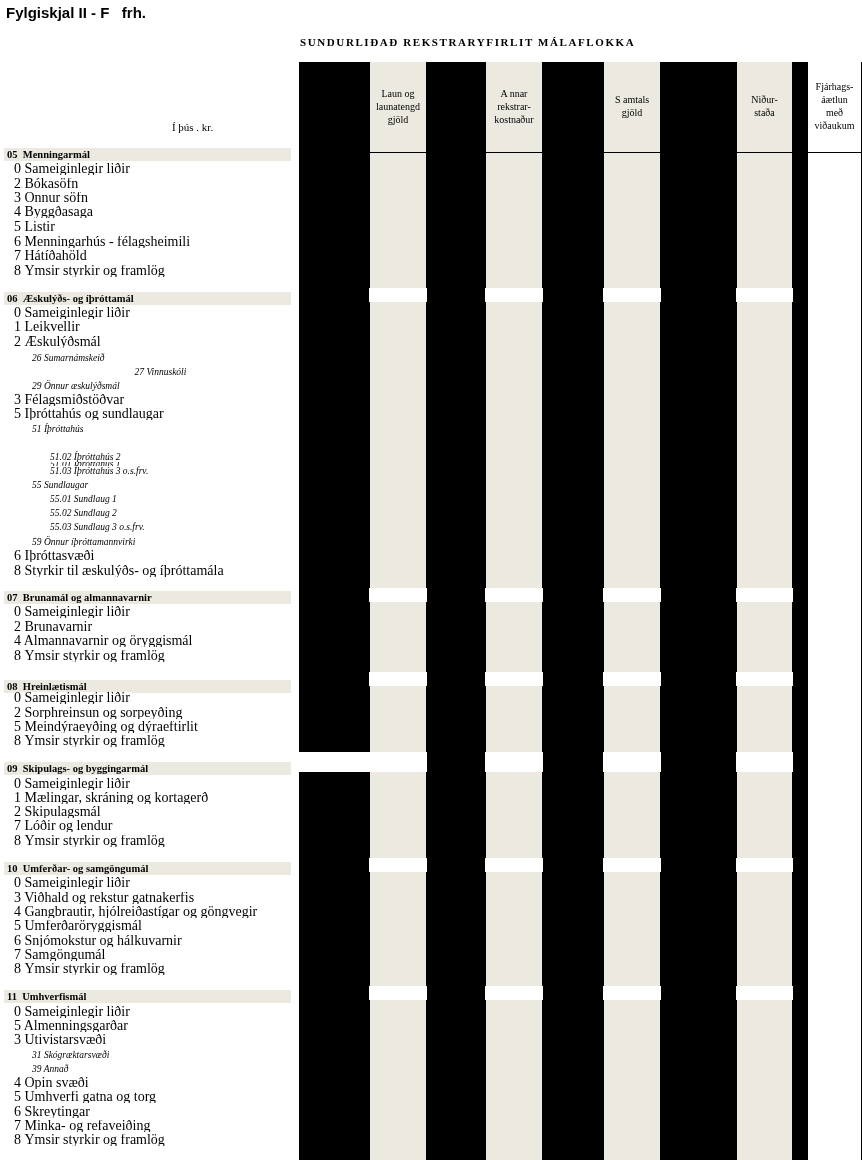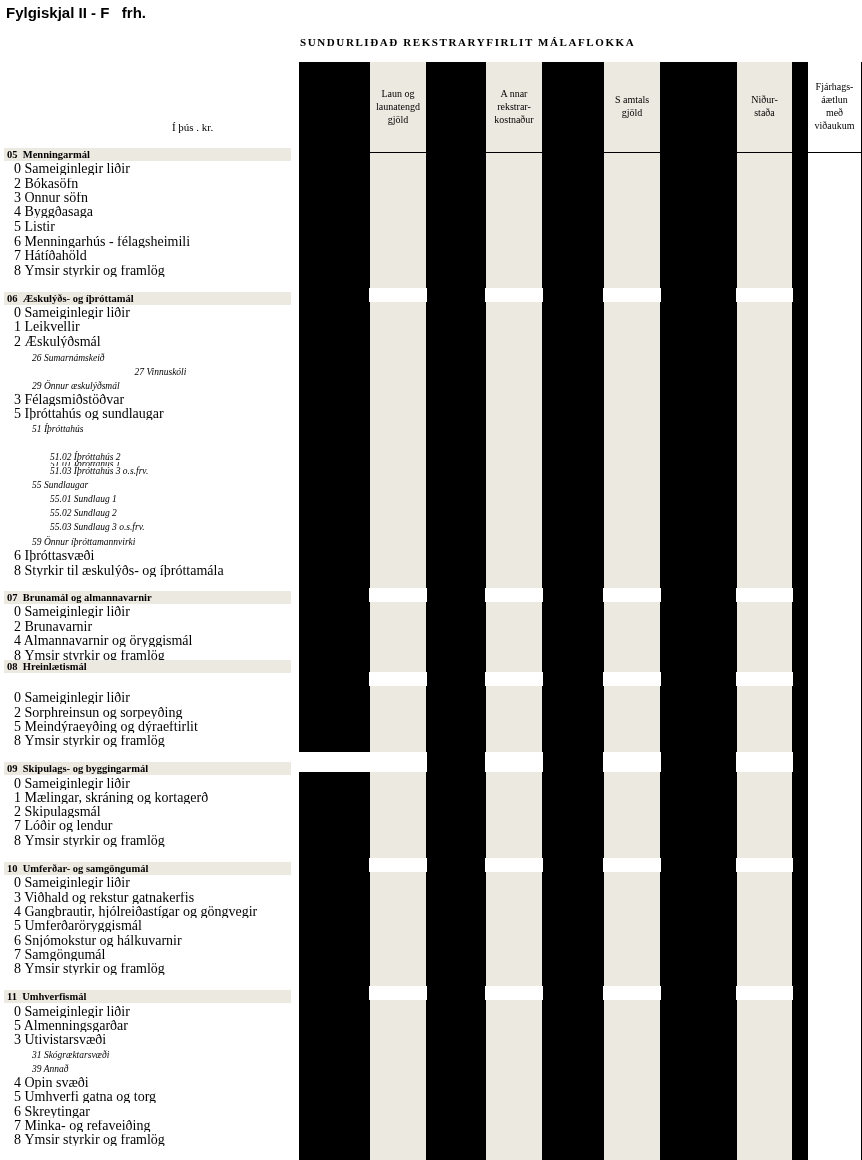--- a/index.html
+++ b/index.html
@@ -245,21 +245,21 @@
     <div class="itm lvl3" style="top: 507px;"><span class="dots"></span><span class="lbl">55.02 Sundlaug 2</span></div>
     <div class="itm lvl3" style="top: 521px;"><span class="dots"></span><span class="lbl">55.03 Sundlaug 3 o.s.frv.</span></div>
     <div class="itm lvl2" style="top: 536px;"><span class="dots"></span><span class="lbl">59 Önnur íþróttamannvirki</span></div>
     <div class="itm" style="top: 550px;"><span class="dots"></span><span class="lbl">6 Íþróttasvæði</span></div>
     <div class="itm" style="top: 565px;"><span class="dots"></span><span class="lbl">8 Styrkir til æskulýðs- og íþróttamála</span></div>
     <div class="grp" style="top: 591px;">07  Brunamál og almannavarnir</div>
     <div class="itm" style="top: 606px;"><span class="dots"></span><span class="lbl">0 Sameiginlegir liðir</span></div>
     <div class="itm" style="top: 621px;"><span class="dots"></span><span class="lbl">2 Brunavarnir</span></div>
     <div class="itm" style="top: 635px;"><span class="dots"></span><span class="lbl">4 Almannavarnir og öryggismál</span></div>
     <div class="itm" style="top: 650px;"><span class="dots"></span><span class="lbl">8 Ýmsir styrkir og framlög</span></div>
-    <div class="grp" style="top: 660px;">08  Hreinlætismál</div>
+    <div class="grp" style="top: 680px;">08  Hreinlætismál</div>
     <div class="itm" style="top: 692px;"><span class="dots"></span><span class="lbl">0 Sameiginlegir liðir</span></div>
     <div class="itm" style="top: 707px;"><span class="dots"></span><span class="lbl">2 Sorphreinsun og sorpeyðing</span></div>
     <div class="itm" style="top: 721px;"><span class="dots"></span><span class="lbl">5 Meindýraeyðing og dýraeftirlit</span></div>
     <div class="itm" style="top: 735px;"><span class="dots"></span><span class="lbl">8 Ýmsir styrkir og framlög</span></div>
     <div class="grp" style="top: 762px;">09  Skipulags- og byggingarmál</div>
     <div class="itm" style="top: 778px;"><span class="dots"></span><span class="lbl">0 Sameiginlegir liðir</span></div>
     <div class="itm" style="top: 792px;"><span class="dots"></span><span class="lbl">1 Mælingar, skráning og kortagerð</span></div>
     <div class="itm" style="top: 806px;"><span class="dots"></span><span class="lbl">2 Skipulagsmál</span></div>
     <div class="itm" style="top: 820px;"><span class="dots"></span><span class="lbl">7 Lóðir og lendur</span></div>
     <div class="itm" style="top: 835px;"><span class="dots"></span><span class="lbl">8 Ýmsir styrkir og framlög</span></div>

